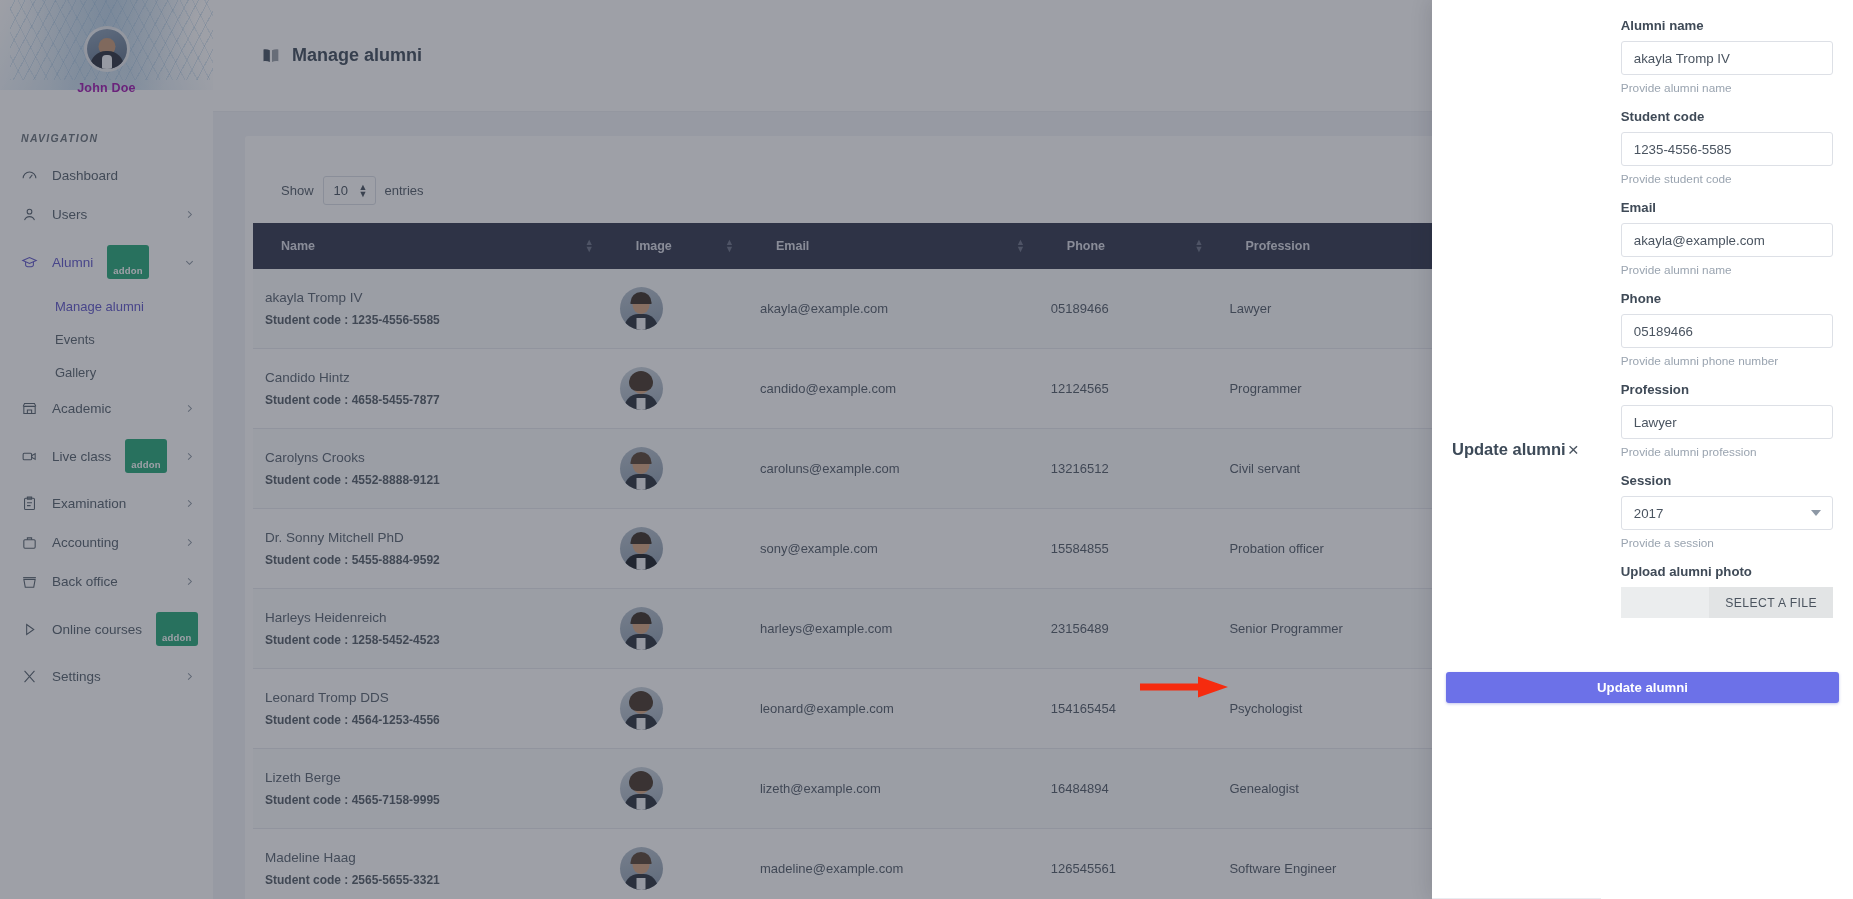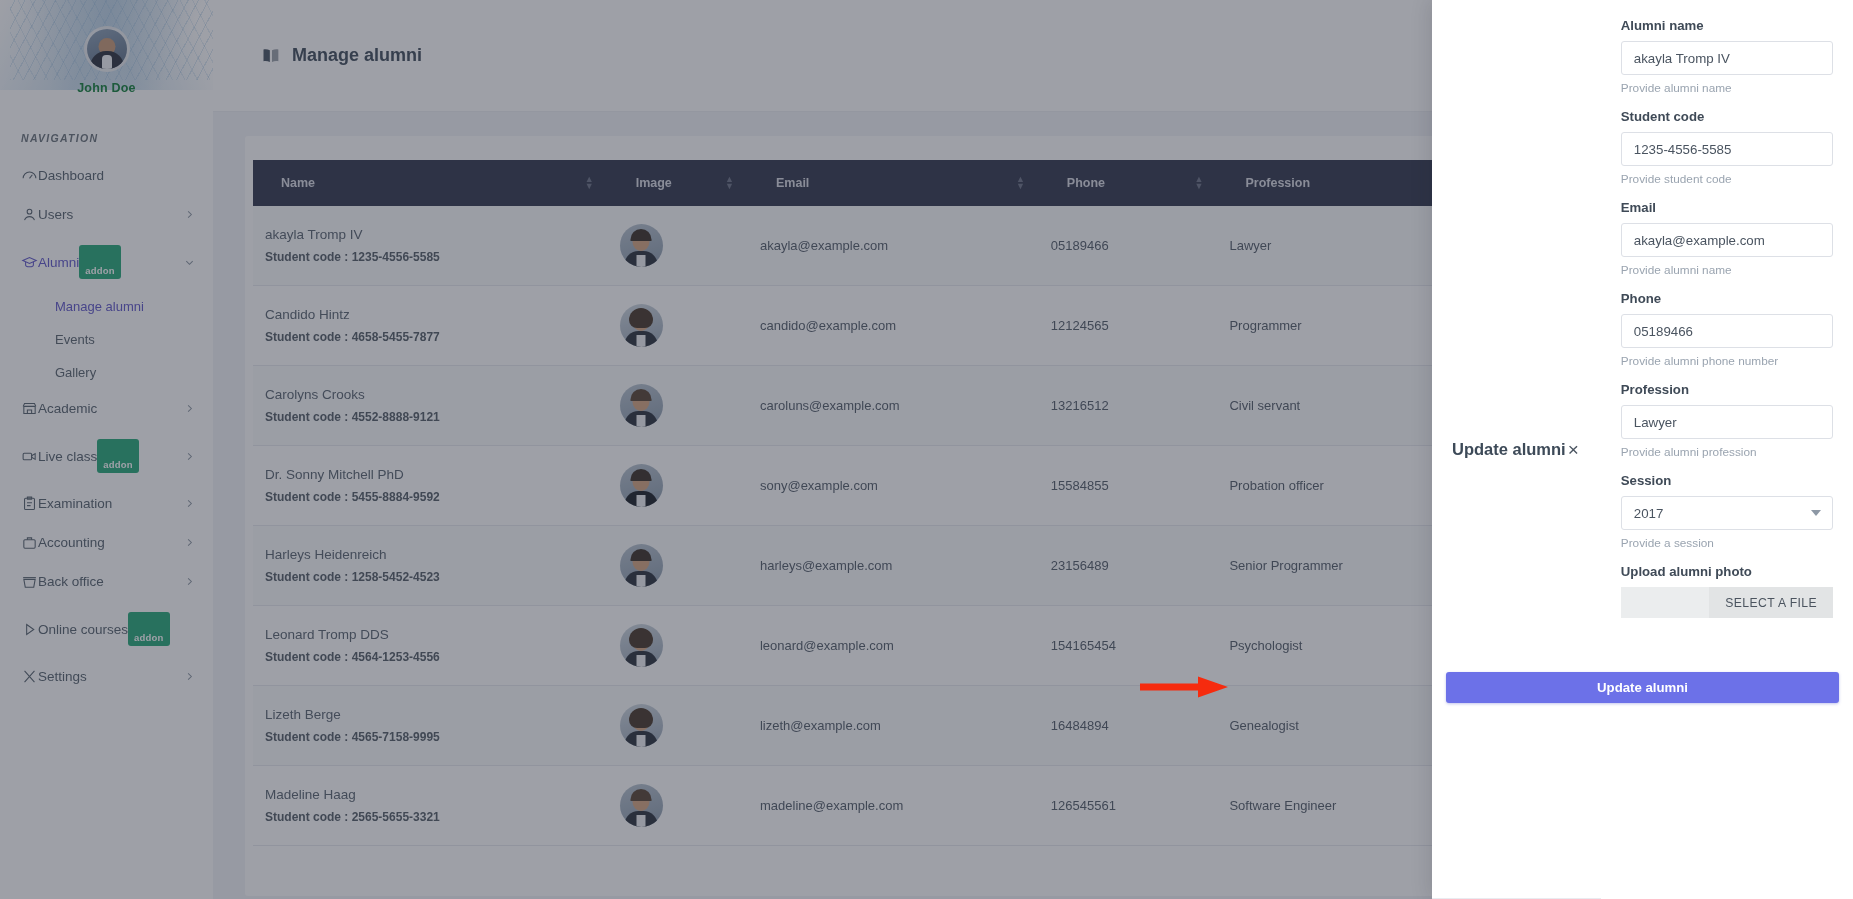--- a/index.html
+++ b/index.html
@@ -52,30 +52,30 @@
   }
   .avatar .body {
     position:absolute; left:50%; bottom:-2px; transform:translateX(-50%);
     width:34px;height:20px;border-radius:16px 16px 4px 4px;background:#2e3440;
   }
   .avatar .shirt{
     position:absolute;left:50%;bottom:-2px;transform:translateX(-50%);
     width:10px;height:16px;background:#f2f4f7;border-radius:4px;
   }
   .profile-name {
-    margin-top: 9px; font-size: 12.5px; font-weight: 700; color: #15803d;
+    margin-top: 9px; font-size: 12.5px; font-weight: 700; color: #a21caf;
     letter-spacing: .2px;
   }
   .nav-heading {
     margin: 37px 0 12px 21px; font-size: 10.5px; letter-spacing: 1.3px;
     color: #6c757d; font-weight: 600; font-style: italic;
   }
   .nav-list { list-style: none; }
   .nav-item {
-    display: flex; align-items: center; 
+    display: flex; align-items: center; gap: 14px;
     padding: 11px 18px 11px 21px;
     font-size: 13.5px; color: #58646f;
     cursor: pointer; position: relative;
   }
   .nav-item .ic { width: 17px; height: 17px; flex: 0 0 17px; color: #58646f; display:flex;align-items:center;justify-content:center;}
   .nav-item .ic svg { width: 17px; height: 17px; stroke: currentColor; fill: none; stroke-width: 1.5; }
   .nav-item .label { white-space: nowrap; }
   .nav-item.active { color: #6259ca; }
   .nav-item.active .ic { color: #6259ca; }
   .chev { margin-left: auto; color: #8b96a1; display:flex;align-items:center; }
@@ -401,20 +401,30 @@
               <path d="M3 4.2c2.6-.5 5.3-.2 7.6 1v14c-2.3-1.2-5-1.5-7.6-1z"></path>
               <path d="M13.2 5.2c2.3-1.2 5-1.5 7.6-1v14c-2.6-.5-5.3-.2-7.6 1z" opacity=".55"></path>
             </svg>
           </span>
           <span>Manage alumni</span>
         </div>
       </div>
 
       <section class="card">
         <div class="card-inner">
+          <div class="length-row">
+            <span>Show</span>
+            <span class="sel-wrap">
+              <select class="len">
+                <option>10</option>
+              </select>
+              <span class="spin">▲<br>▼</span>
+            </span>
+            <span>entries</span>
+          </div>
 
           <table class="dt">
             <colgroup>
               <col style="width:278px">
                 <col style="width:110px">
                 <col style="width:228px">
               <col style="width:140px">
                 <col style="width:203px">
                 <col style="width:60px">
             </colgroup>

